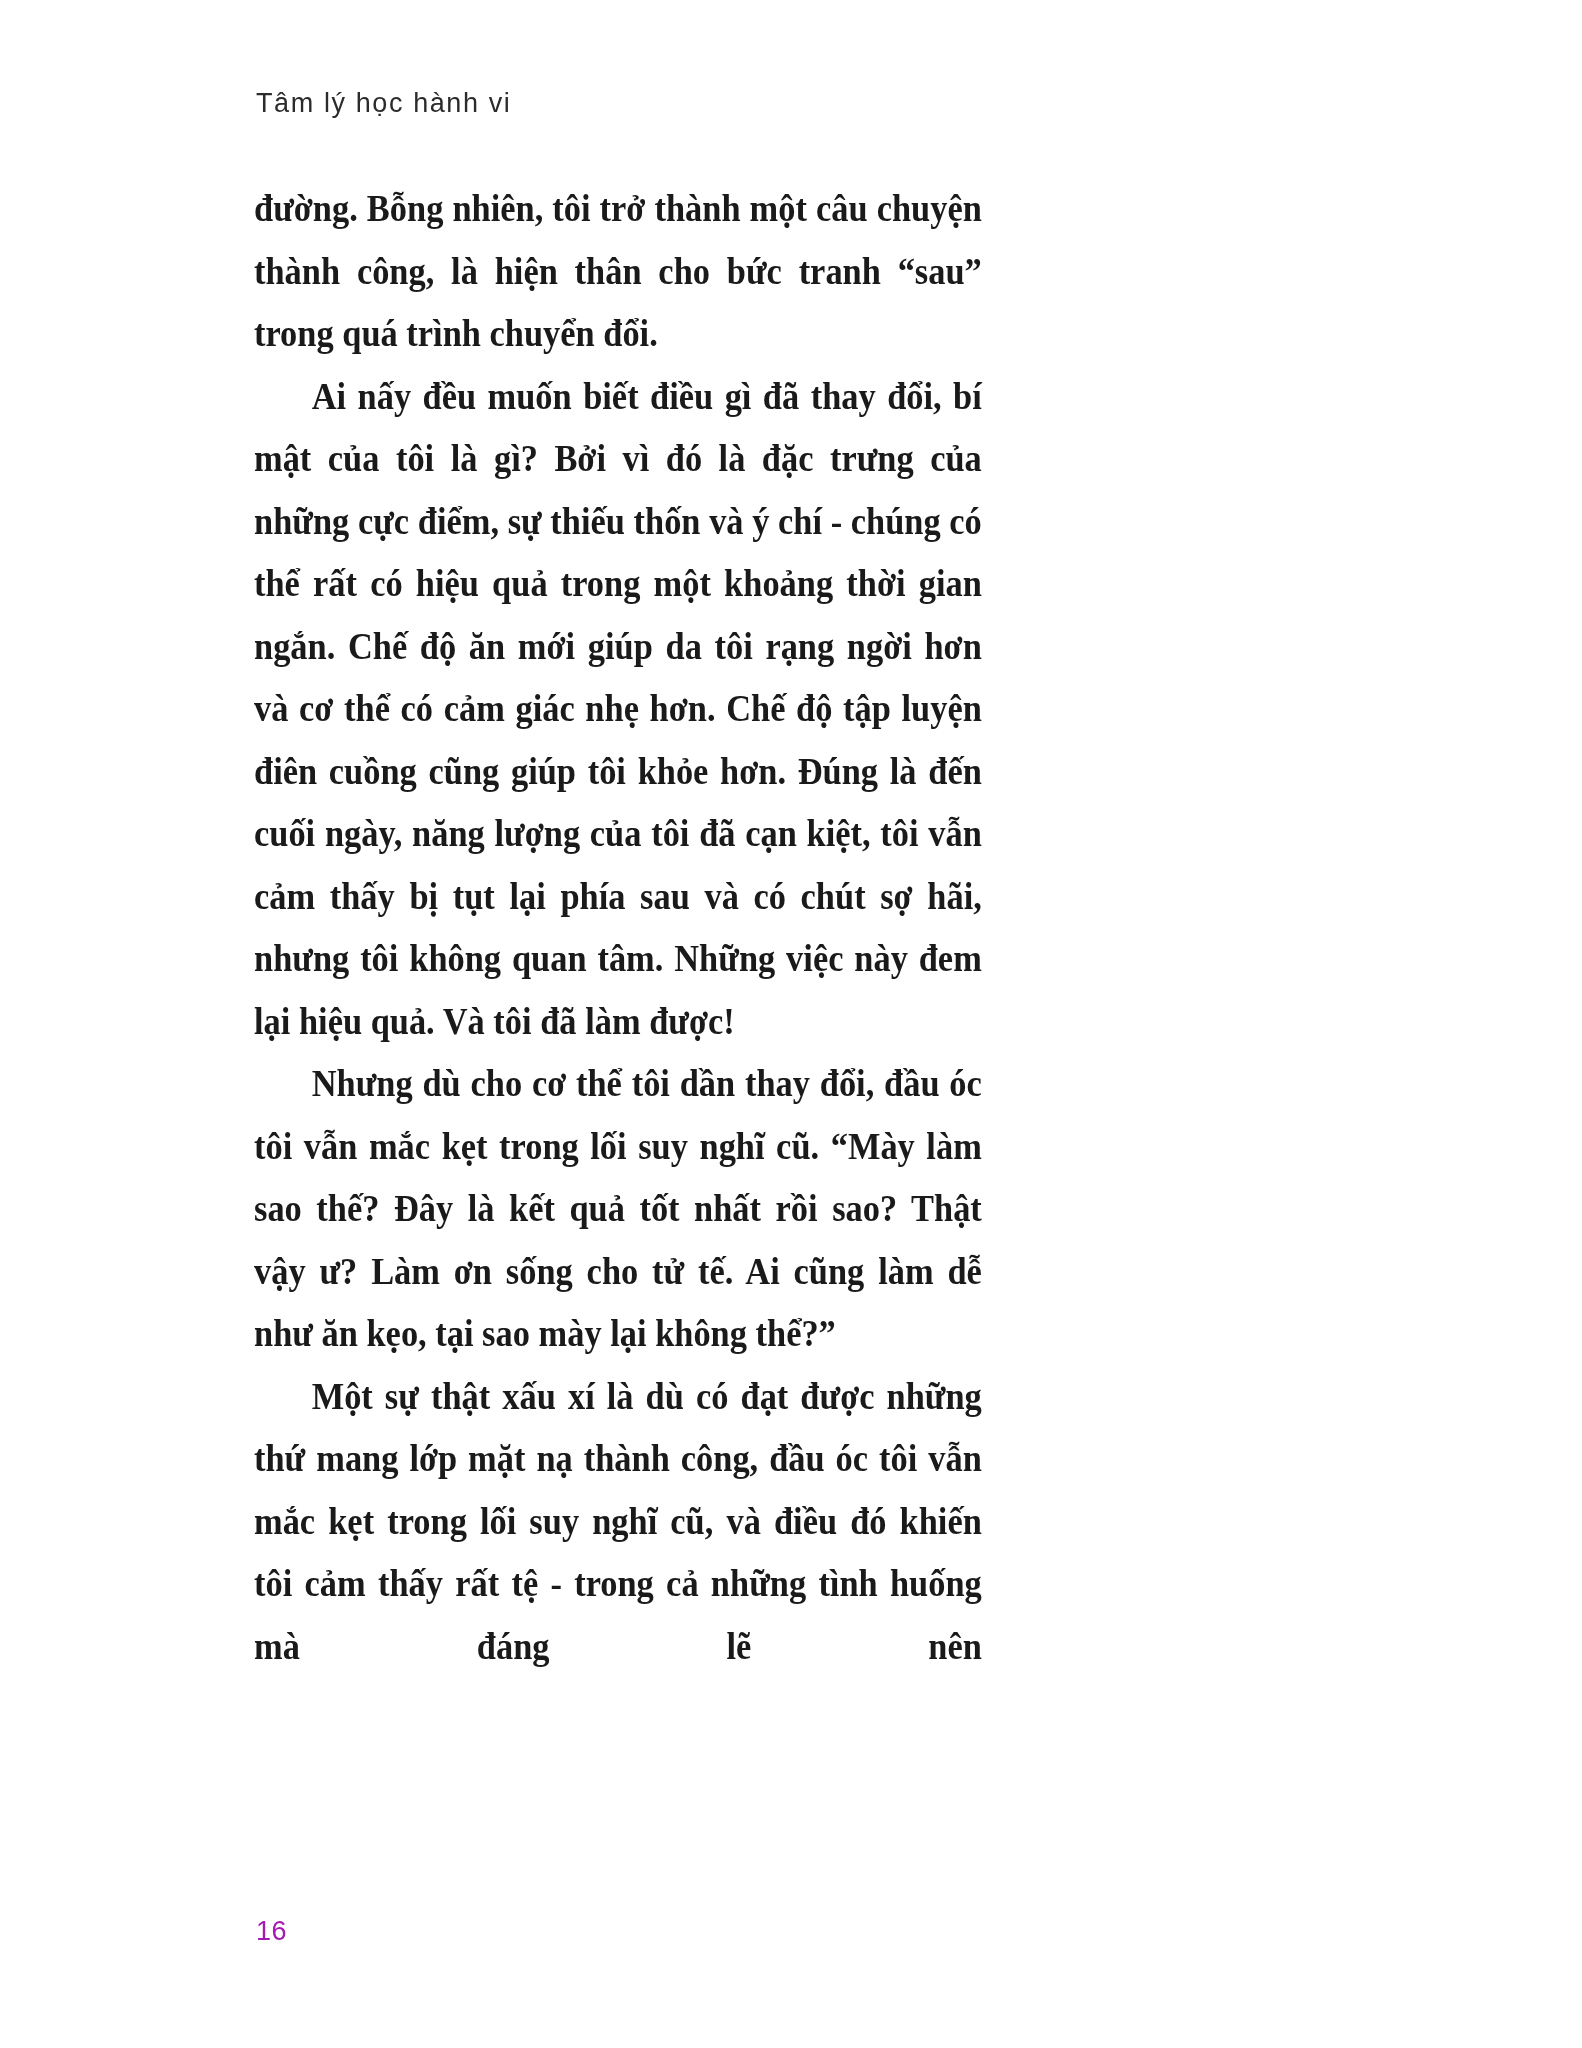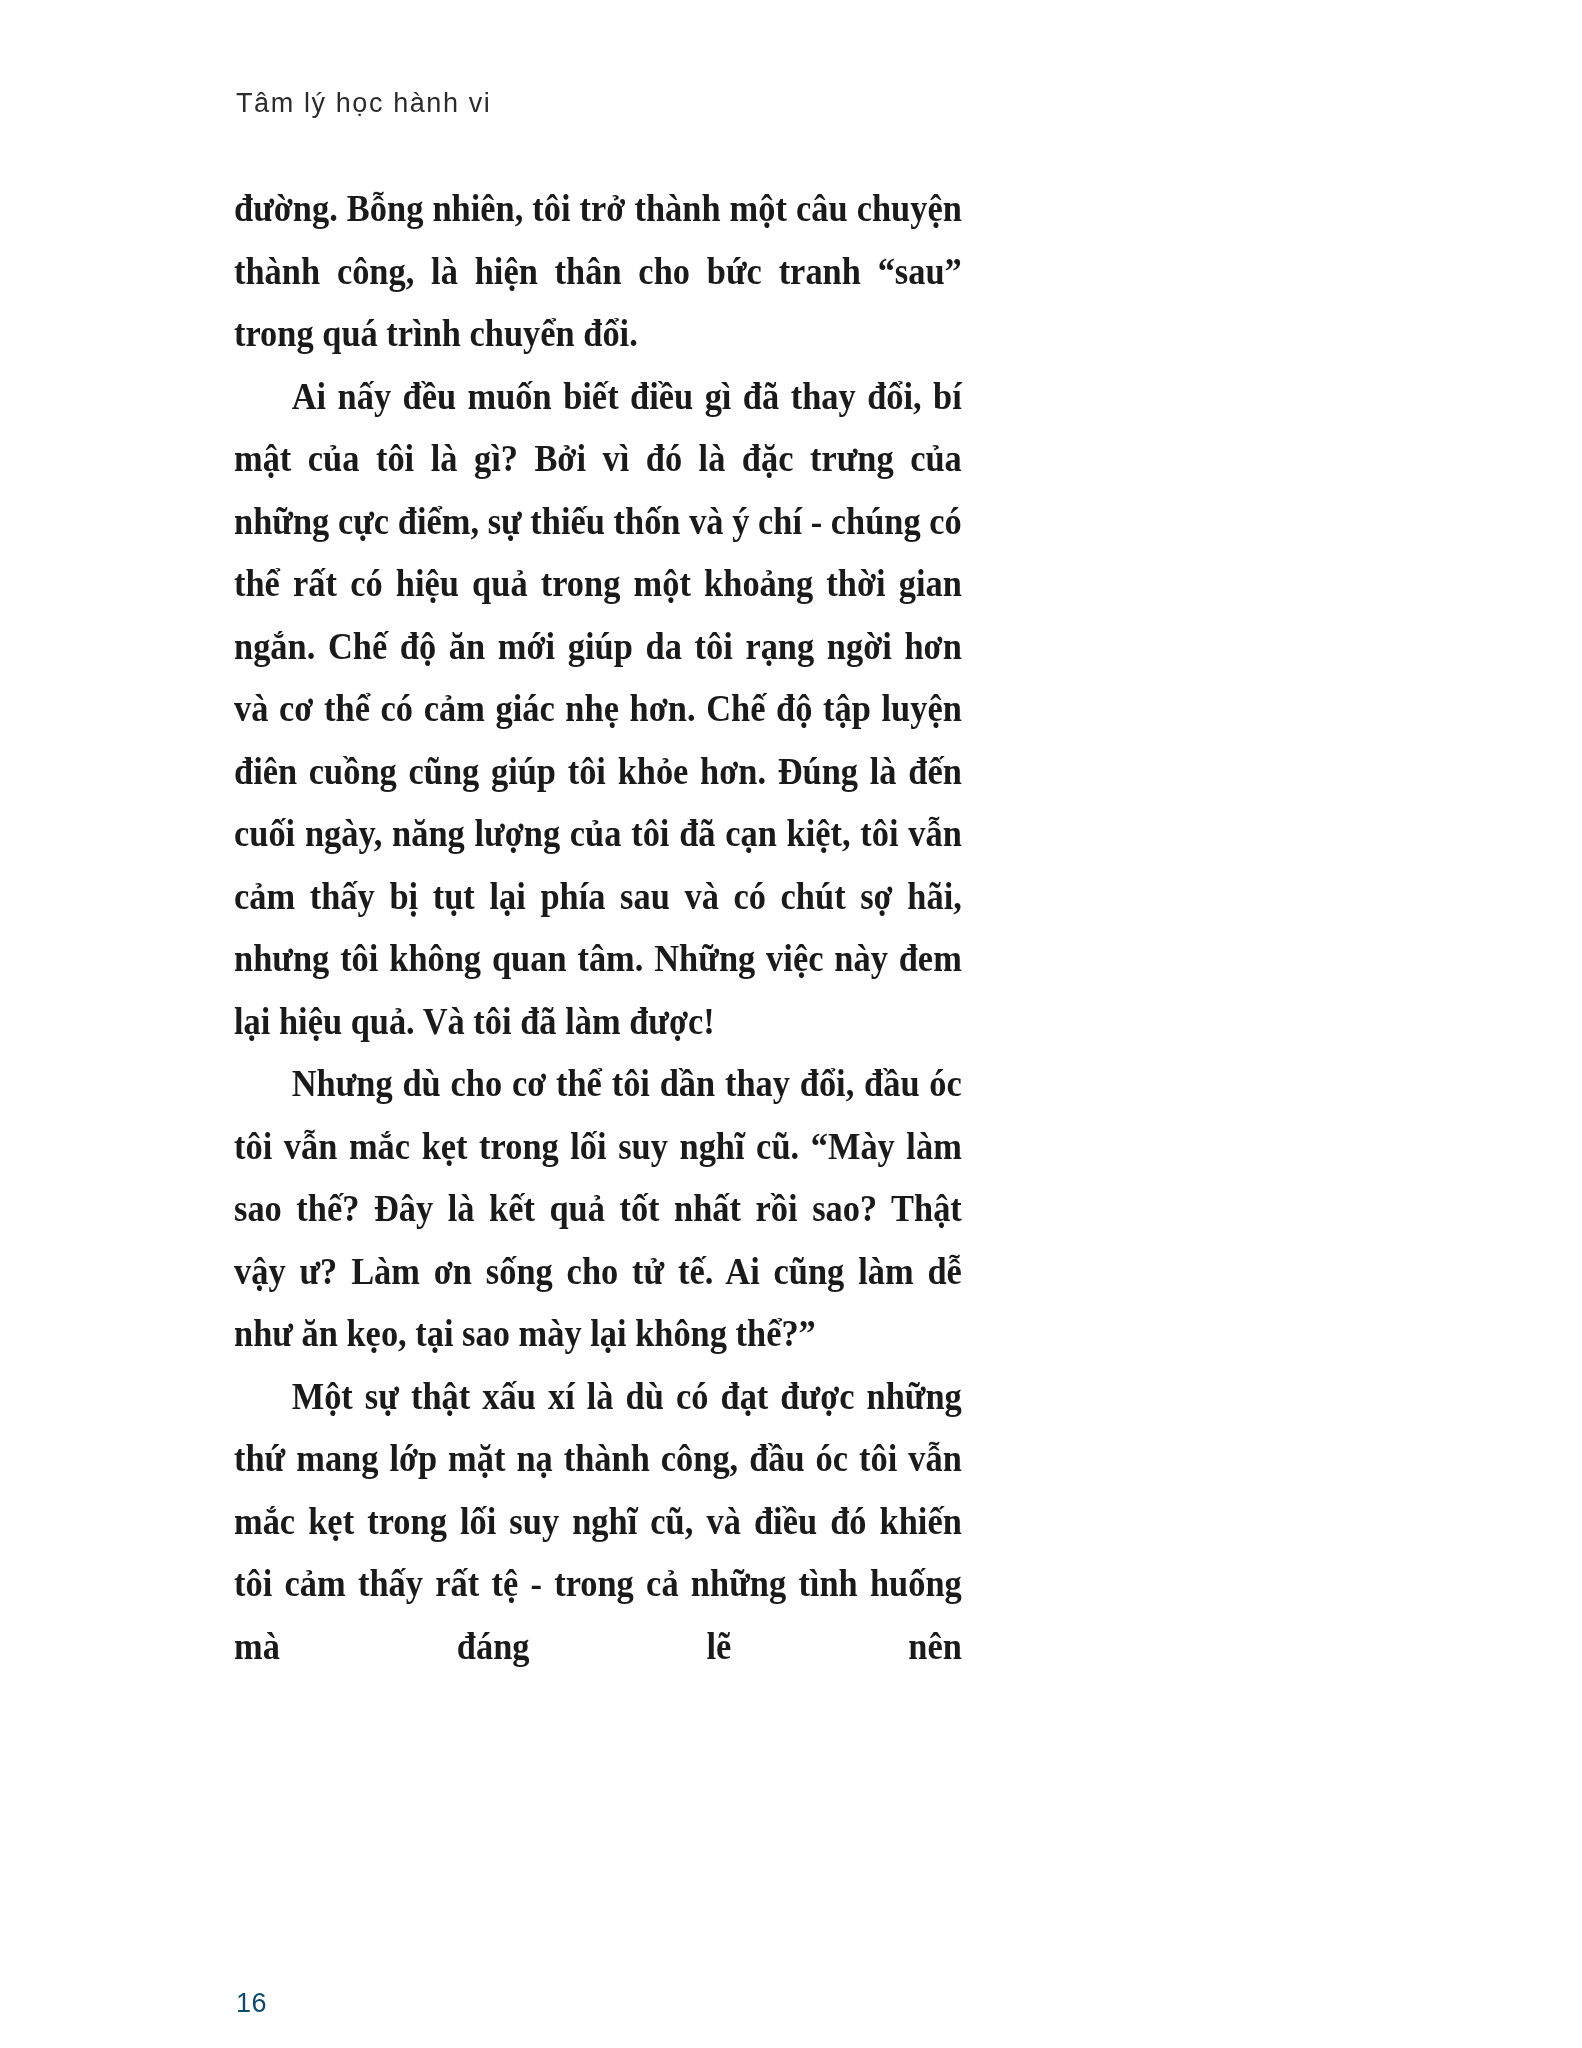--- a/index.html
+++ b/index.html
@@ -7,20 +7,21 @@
     padding: 0;
     background: #ffffff;
   }
   .page {
     position: relative;
     width: 1469px;
     height: 2048px;
     background: #ffffff;
     overflow: hidden;
     box-sizing: border-box;
+    margin-left: 20px;
   }
   .running-header {
     position: absolute;
     left: 236px;
     top: 88px;
     font-family: "Liberation Sans", sans-serif;
     font-size: 27px;
     letter-spacing: 1.6px;
     color: #2b2b2b;
     white-space: nowrap;
@@ -52,24 +53,24 @@
   }
   
   .para.justify-last::after {
     content: "";
     display: inline-block;
     width: 100%;
   }
   .page-number {
     position: absolute;
     left: 236px;
-    top: 1988px;
+    top: 1916px;
     font-family: "Liberation Sans", sans-serif;
     font-size: 27px;
-    color: #0c4a6e;
+    color: #a21caf;
     letter-spacing: 0.5px;
   }
 </style>
 </head>
 <body>
 
 <div class="page">
 
   <div class="running-header">Tâm lý học hành vi</div>
 

